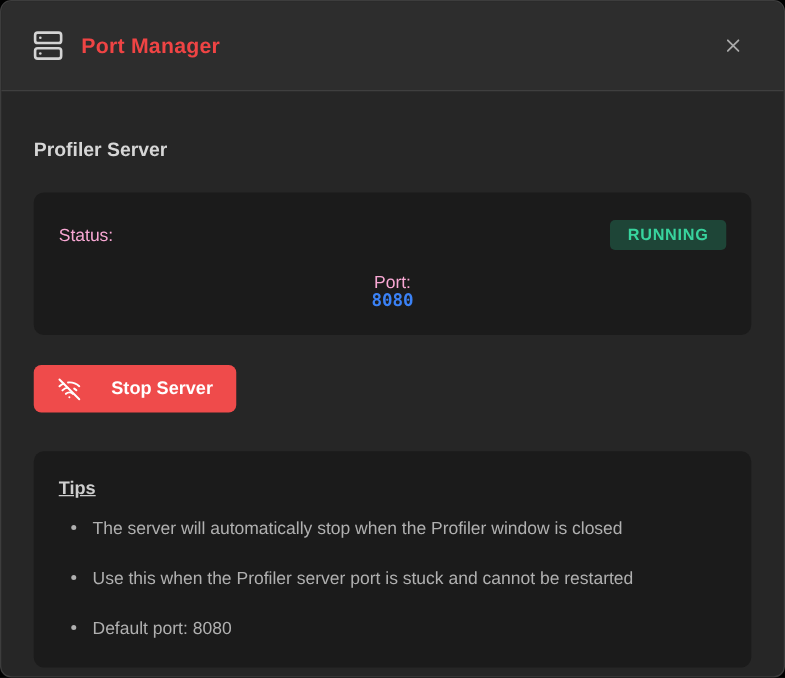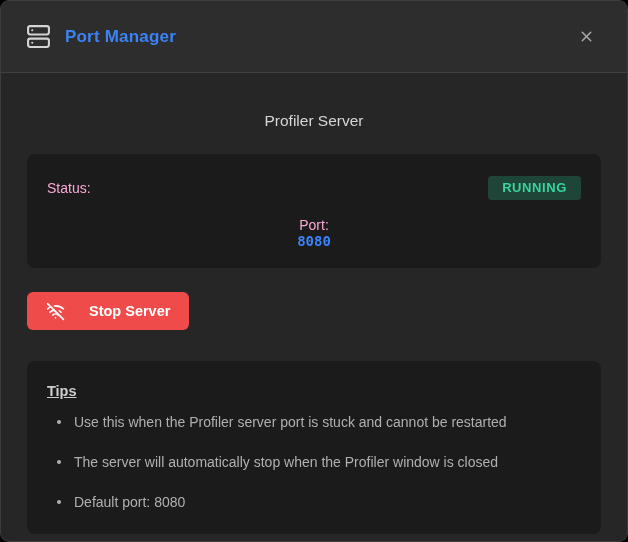--- a/index.html
+++ b/index.html
@@ -17,39 +17,38 @@
   .titlebar {
     height: 72px;
     background: #2d2d2d;
     border-bottom: 1px solid #3f3f3f;
     display: flex; align-items: center;
     padding: 0 25px;
   }
   .titlebar .app-icon { width: 25px; height: 26px; color: #d4d4d4; flex: 0 0 auto; }
   .titlebar .title {
     margin-left: 14px;
-    font-size: 17px; font-weight: 700; color: #3b82f6;
+    font-size: 17px; font-weight: 700; color: #ef4444;
     letter-spacing: 0.2px;
   }
   .close-btn {
     margin-left: auto;
     width: 32px; height: 32px;
     display: flex; align-items: center; justify-content: center;
     background: transparent; border: none; cursor: pointer;
     color: #ababab;
   }
   .close-btn svg { width: 17px; height: 17px; }
 
   .content { padding: 38px 26px 0 26px; }
 
   .section-heading {
-    font-size: 15.5px; font-weight: 400; color: #d6d6d6;
+    font-size: 15.5px; font-weight: 700; color: #d6d6d6;
     line-height: 20px;
     margin-bottom: 23px;
-    text-align: center;
   }
 
   .card {
     background: #1b1b1b;
     border-radius: 8px;
   }
 
   .status-card { padding: 19px 20px; }
   .status-row {
     display: flex; align-items: center; justify-content: space-between;
@@ -159,20 +158,20 @@
           <path d="M5 13a10 10 0 0 1 5.24-2.76"></path>
           <line x1="12" y1="20" x2="12.01" y2="20"></line>
         </svg>
       </span>
       <span>Stop Server</span>
     </button>
 
     <div class="card tips-card">
       <div class="tips-heading">Tips</div>
       <ul class="tips-list">
+        <li>The server will automatically stop when the Profiler window is closed</li>
         <li>Use this when the Profiler server port is stuck and cannot be restarted</li>
-        <li>The server will automatically stop when the Profiler window is closed</li>
         <li>Default port: 8080</li>
       </ul>
     </div>
 
   </div>
 </div>
 
 </body></html>

